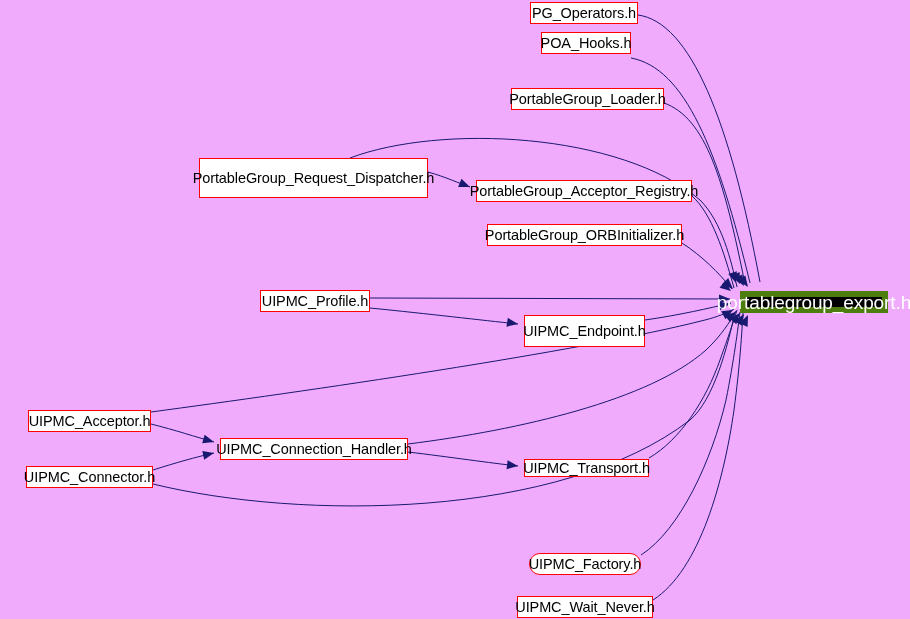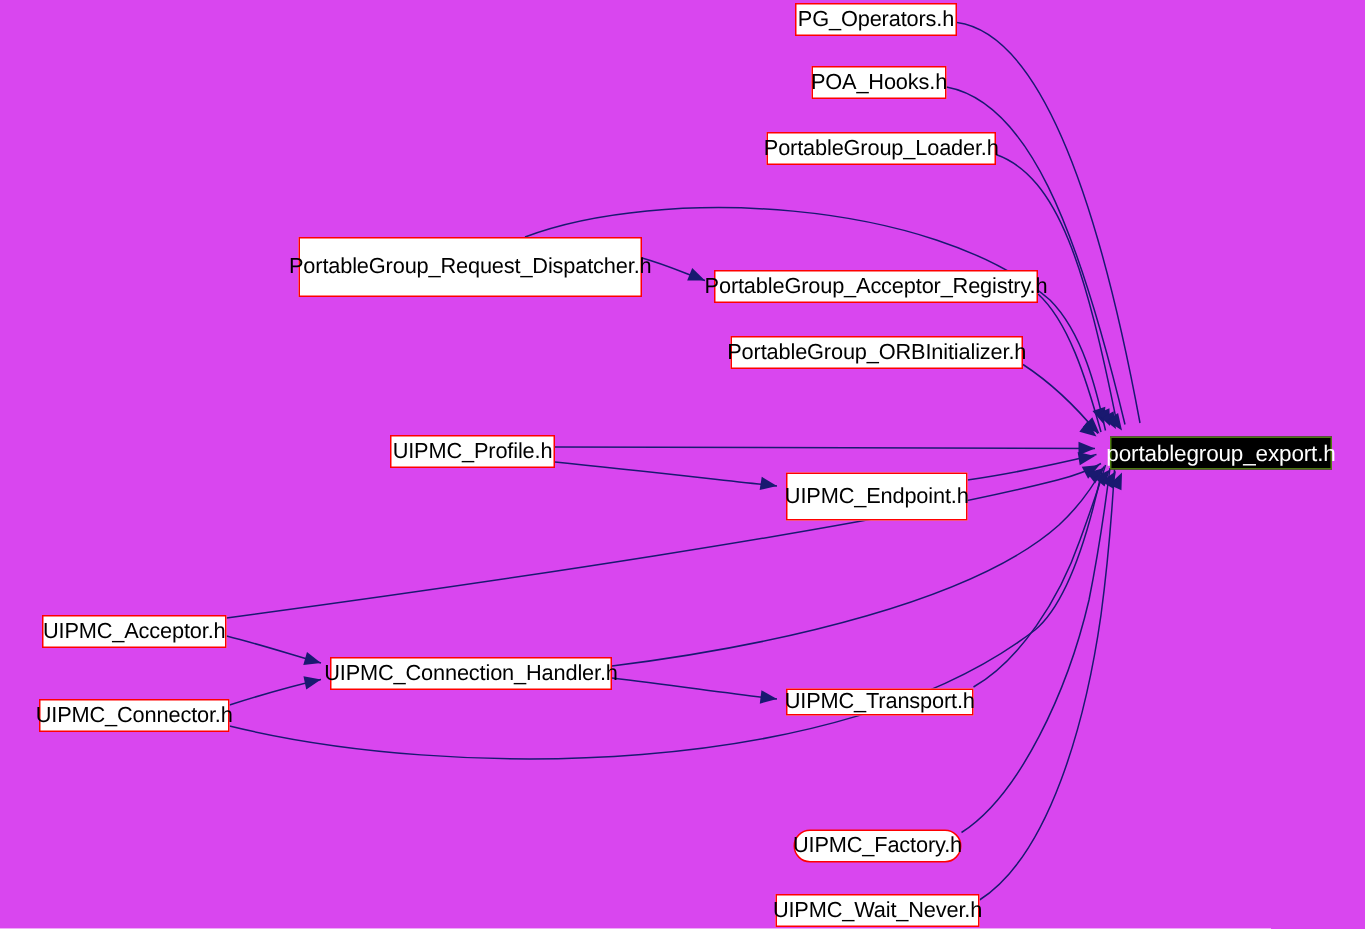--- a/index.html
+++ b/index.html
@@ -5,21 +5,21 @@
 <style>
   html, body {
     margin: 0;
     padding: 0;
     background: #ffffff;
   }
   #graph-canvas {
     position: relative;
     width: 910px;
     height: 619px;
-    background: #d946ef;
+    background: #f0abfc;
     overflow: hidden;
     font-family: "Liberation Sans", sans-serif;
   }
   #edge-layer {
     position: absolute;
     left: 0;
     top: 0;
     width: 910px;
     height: 619px;
     pointer-events: none;
@@ -34,24 +34,24 @@
     line-height: 1;
   }
   .node-normal {
     border: 1px solid #ff0000;
     background: #ffffff;
     color: #000000;
     font-size: 14.5px;
     letter-spacing: -0.1px;
   }
   .node-current {
-    border: 1px solid #4d7c0f;
+    border: 6px solid #4d7c0f;
     background: #000000;
     color: #ffffff;
-    font-size: 15px;
+    font-size: 19px;
     letter-spacing: -0.1px;
   }
   .node-label {
     display: block;
     padding: 0 2px;
   }
 </style>
 </head>
 <body>
 
@@ -92,21 +92,21 @@
       <polygon points="-11,-4.5 0,0 -11,4.5" fill="#191970" transform="translate(733,310) rotate(-28)"></polygon>
       <polygon points="-11,-4.5 0,0 -11,4.5" fill="#191970" transform="translate(736,312) rotate(-38)"></polygon>
       <polygon points="-11,-4.5 0,0 -11,4.5" fill="#191970" transform="translate(740,313) rotate(-50)"></polygon>
       <polygon points="-11,-4.5 0,0 -11,4.5" fill="#191970" transform="translate(744,314) rotate(-58)"></polygon>
       <polygon points="-11,-4.5 0,0 -11,4.5" fill="#191970" transform="translate(748,315) rotate(-66)"></polygon>
     </svg>
   <div id="node-layer">
       <div class="node node-normal" style="left: 530px; top: 2px; width: 108px; height: 22px;">
         <span class="node-label">PG_Operators.h</span>
       </div>
-      <div class="node node-normal" style="left: 541px; top: 44px; width: 90px; height: 22px;">
+      <div class="node node-normal" style="left: 541px; top: 32px; width: 90px; height: 22px;">
         <span class="node-label">POA_Hooks.h</span>
       </div>
       <div class="node node-normal" style="left: 511px; top: 88px; width: 153px; height: 22px;">
         <span class="node-label">PortableGroup_Loader.h</span>
       </div>
       <div class="node node-normal" style="left: 199px; top: 158px; width: 229px; height: 40px;">
         <span class="node-label">PortableGroup_Request_Dispatcher.h</span>
       </div>
       <div class="node node-normal" style="left: 476px; top: 180px; width: 216px; height: 22px; text-align: center;">
         <span class="node-label">PortableGroup_Acceptor_Registry.h</span>

